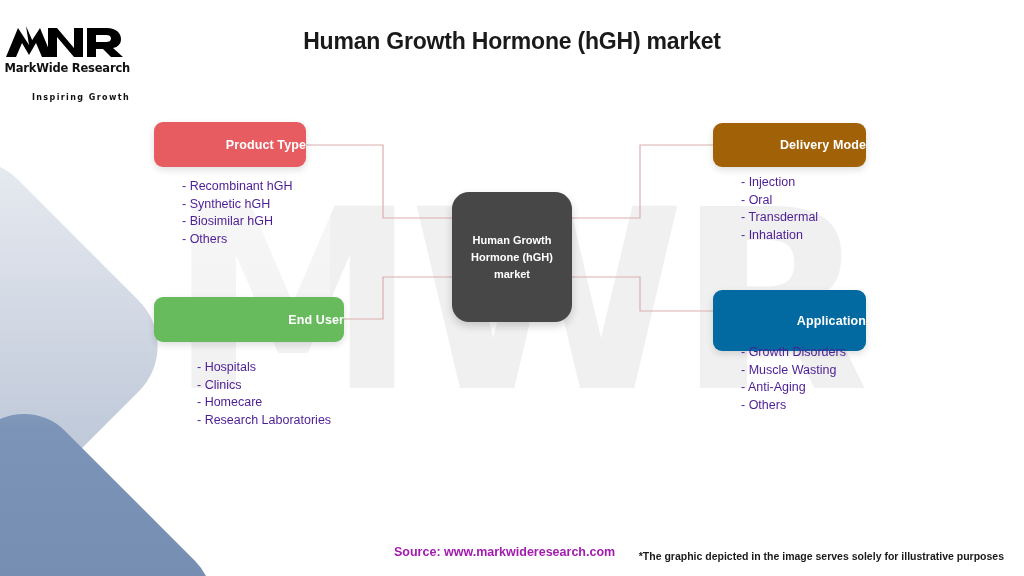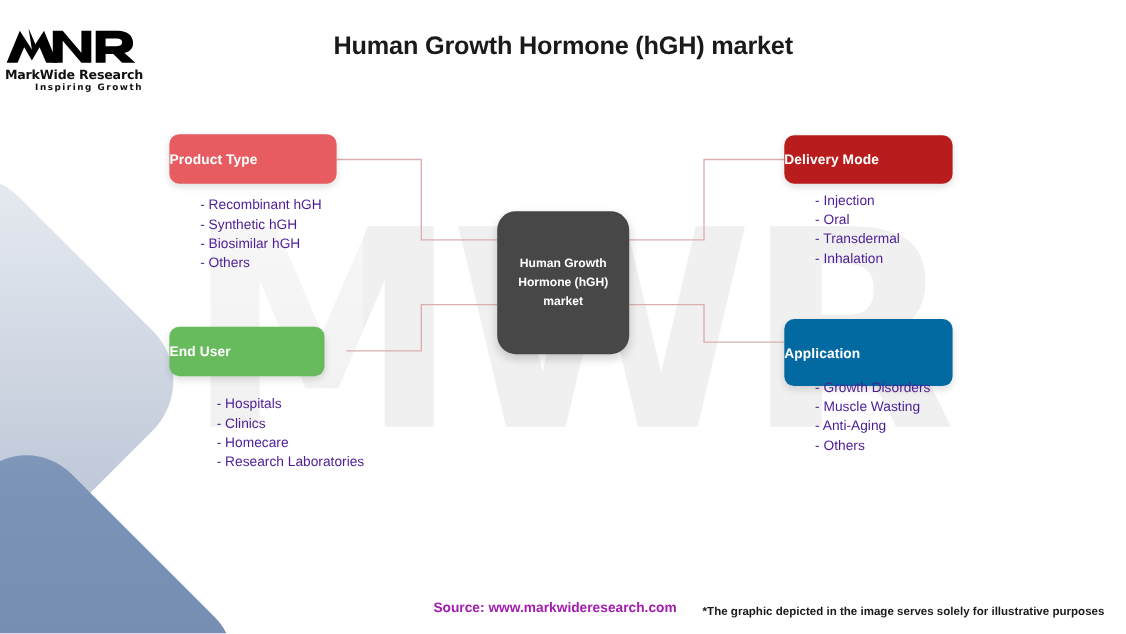--- a/index.html
+++ b/index.html
@@ -98,21 +98,21 @@
     color: #111111;
     letter-spacing: -0.2px;
     margin-top: 1px;
   }
   .logo-tag {
     font-family: "DejaVu Sans", sans-serif;
     font-weight: 700;
     font-size: 8px;
     color: #111111;
     letter-spacing: 1.4px;
-    margin-top: 0;
+    margin-top: 18px;
   }
 
   
   .title {
     position: absolute;
     left: 0;
     top: 28px;
     width: 1024px;
     text-align: center;
     font-size: 23px;
@@ -129,31 +129,31 @@
     width: 1024px;
     height: 576px;
   }
 
   
   .node {
     position: absolute;
     border-radius: 9px;
     display: flex;
     align-items: center;
-    justify-content: flex-start;
+    justify-content: flex-end;
     color: #ffffff;
     font-weight: 700;
     font-size: 12.5px;
     letter-spacing: 0.1px;
     box-shadow: 0 3px 7px rgba(0,0,0,0.13);
   }
 
   .node-product  { left: 154px; top: 122px; width: 152px; height: 45px; background: #e75c60; }
-  .node-delivery { left: 713px; top: 123px; width: 153px; height: 44px; background: #b91c1c; }
-  .node-enduser  { left: 154px; top: 297px; width: 141px; height: 45px; background: #67bb5d; }
+  .node-delivery { left: 713px; top: 123px; width: 153px; height: 44px; background: #a16207; }
+  .node-enduser  { left: 154px; top: 297px; width: 190px; height: 45px; background: #67bb5d; }
   .node-application { left: 713px; top: 290px; width: 153px; height: 61px; background: #0369a1; }
 
   .node-center {
     position: absolute;
     left: 452px;
     top: 192px;
     width: 120px;
     height: 130px;
     background: #474747;
     border-radius: 17px;

